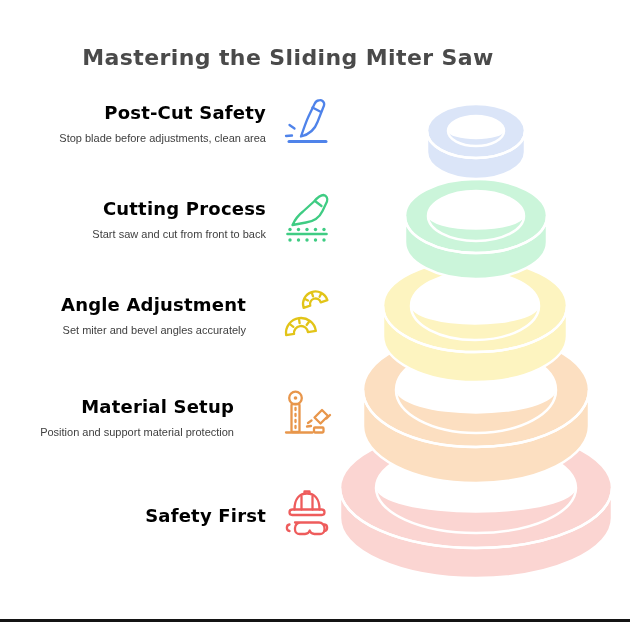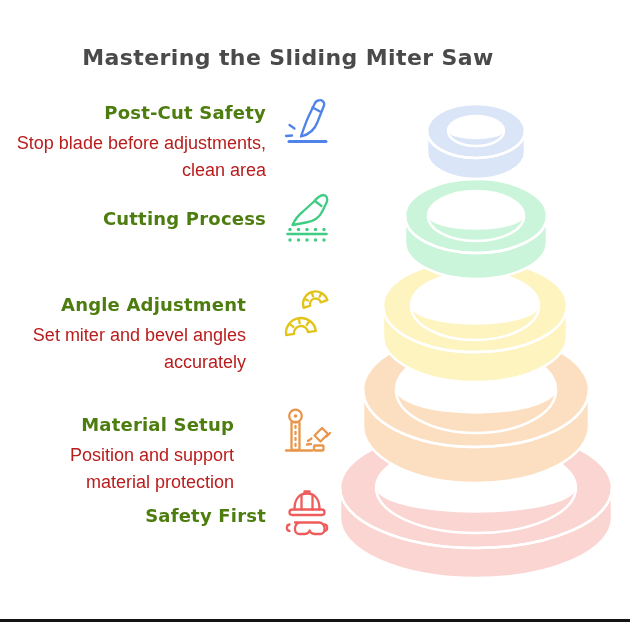--- a/index.html
+++ b/index.html
@@ -8,34 +8,34 @@
     font-family:"DejaVu Sans","Liberation Sans",sans-serif;
   }
   .main-title{
     position:absolute;top:30px;left:0;width:576px;text-align:center;
     font-size:22px;font-weight:bold;letter-spacing:0.4px;color:#4a4a4a;
   }
   #ring-stack{position:absolute;top:0;left:0;}
   .step{position:absolute;left:10px;width:322px;display:flex;gap:16px;align-items:flex-start;}
   .step-text{flex:1;text-align:right;}
   .step-title{
-    margin:7px 0 7px 0;font-size:18px;font-weight:bold;color:#4d7c0f;letter-spacing:0.2px;
+    margin:7px 0 7px 0;font-size:18px;font-weight:bold;color:#000000;letter-spacing:0.2px;
     font-family:"DejaVu Sans",sans-serif;
   }
   .step-desc{
-    margin:0;font-size:18px;line-height:1.5;color:#b91c1c;
+    margin:0;font-size:11px;line-height:1.5;color:#404040;
     font-family:"Liberation Sans",sans-serif;
   }
   .step-icon{width:50px;height:54px;flex:0 0 50px;}
   .step-icon svg{display:block;}
   .icon-stroke{fill:none;stroke:currentColor;stroke-width:2.3;stroke-linecap:round;stroke-linejoin:round;}
   .icon-fill{fill:currentColor;stroke:none;}
   .bottom-border{position:absolute;left:0;bottom:0;width:630px;height:3px;}
-  .step-1{top:95px;}  .step-2{top:191px;align-items:center;}  .step-3{top:287px;gap:36px;}
-  .step-4{top:407px;gap:48px;} .step-5{top:488px;align-items:center;}
+  .step-1{top:95px;}  .step-2{top:191px;}  .step-3{top:287px;gap:36px;}
+  .step-4{top:389px;gap:48px;} .step-5{top:488px;align-items:center;}
 </style>
 </head>
 <body>
 
 <div class="canvas">
 
   <svg id="ring-stack" width="630" height="622" viewBox="0 0 630 622">
       <g>
         <path d="M340 488 A136 60 0 0 0 612 488 L612 518 A136 60 0 0 1 340 518 Z" fill="#fbd5d2"></path>
         <path d="M340 488 A136 60 0 1 0 612 488 A136 60 0 1 0 340 488 Z M376 488 A100 45 0 1 0 576 488 A100 45 0 1 0 376 488 Z" fill="#fbd5d2" fill-rule="evenodd"></path>
@@ -91,20 +91,21 @@
         <path class="icon-stroke" d="M30.5 12.5 l8.5 4.5"></path>
         <path class="icon-stroke" d="M12.5 33.5 l-5 -3.5 M10 40.5 l-6 0.5"></path>
         <path class="icon-stroke" style="stroke-width:3" d="M7 46.5 H44"></path>
       </svg>
     </div>
   </div>
 
   <div class="step step-2">
     <div class="step-text">
       <h3 class="step-title">Cutting Process</h3>
+      <p class="step-desc">Start saw and cut from front to back</p>
     </div>
     <div class="step-icon" style="color: rgb(63, 204, 131);">
       <svg width="50" height="54" viewBox="0 0 50 54">
         <path class="icon-stroke" d="M41.5 4 c3 0.5 4.5 3.5 3.5 6.5 l-4.5 9.5 c-3 6.5 -9.5 10.5 -16.5 11.5 l-13.5 2.5 c2.5 -5.5 6 -10 10.5 -13.5 l11 -10 c3 -3.5 6 -6.5 9.5 -6.5 Z"></path>
         <path class="icon-stroke" d="M33 10 l6.5 5"></path>
         <g class="icon-fill">
           <circle cx="8" cy="38.5" r="1.7"></circle>
             <circle cx="16.5" cy="38.5" r="1.7"></circle>
             <circle cx="25" cy="38.5" r="1.7"></circle>
             <circle cx="33.5" cy="38.5" r="1.7"></circle>

